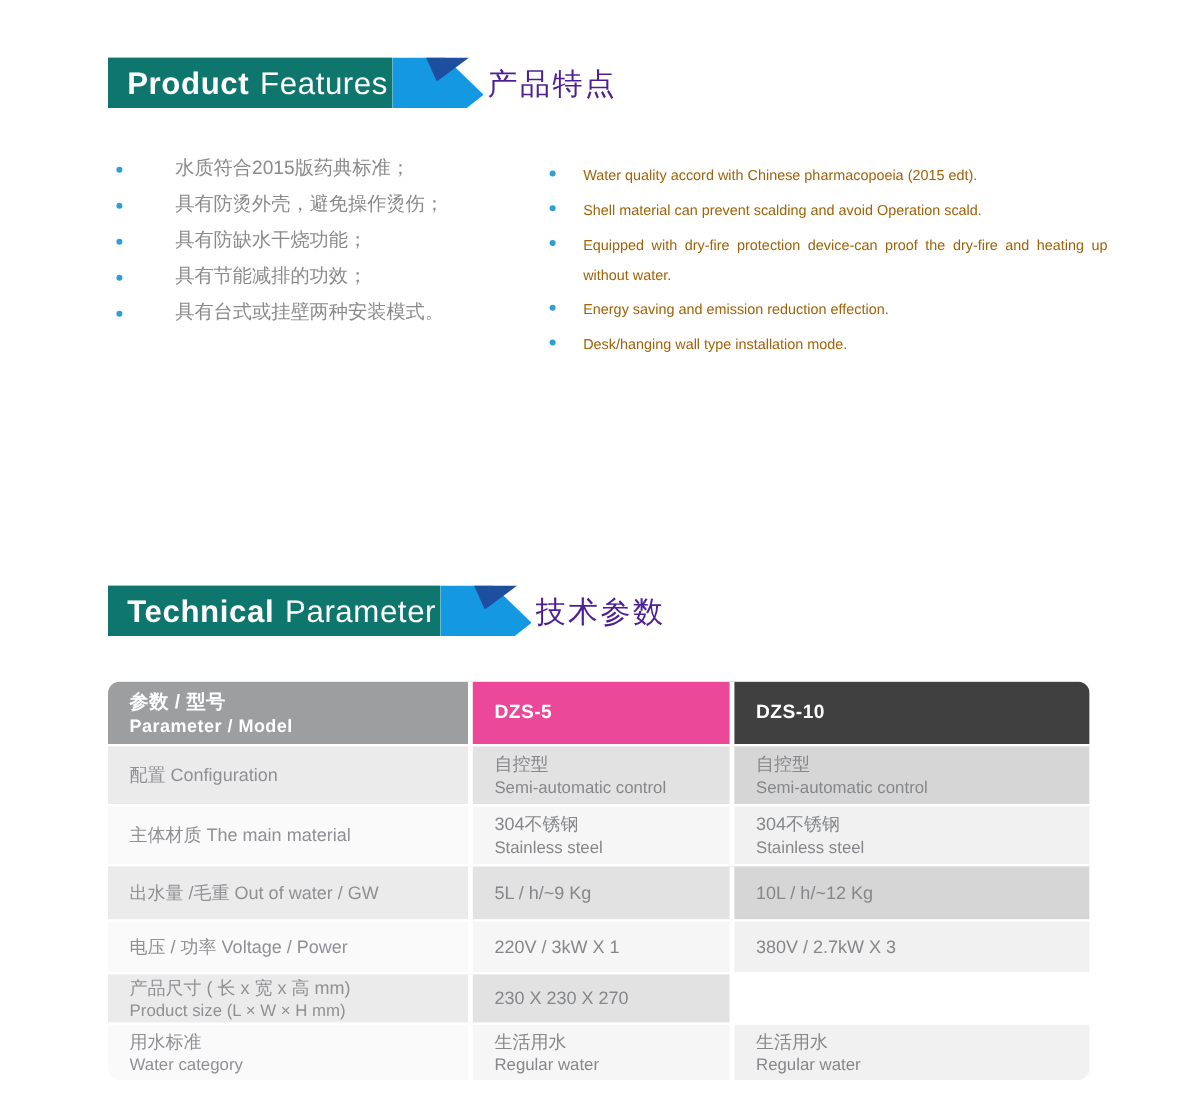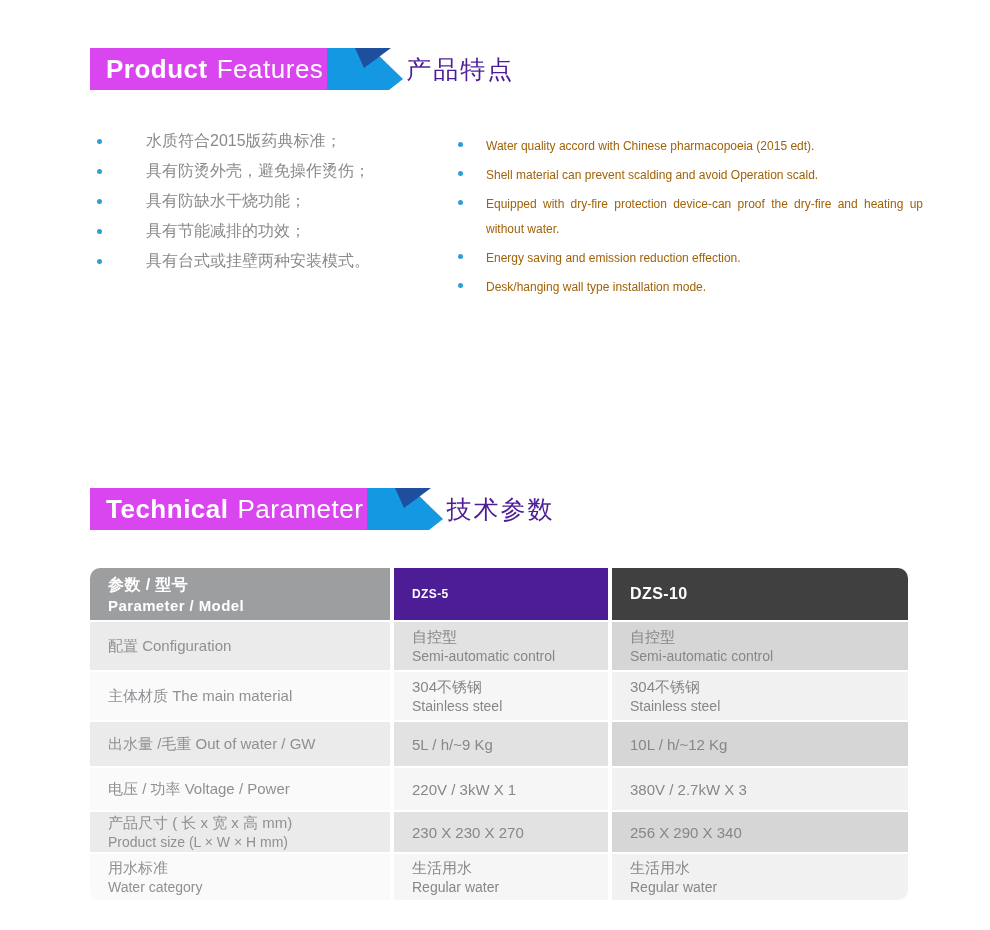--- a/index.html
+++ b/index.html
@@ -5,21 +5,21 @@
   * { margin:0; padding:0; box-sizing:border-box; }
   html,body { width:990px; height:930px; background:#ffffff;
     font-family:"Liberation Sans", sans-serif; }
   body { position:relative; overflow:hidden; }
 
   
   .banner-row { position:absolute; left:90px; display:flex; align-items:center; }
   .banner-row.features { top:48px; }
   .banner-row.technical { top:488px; }
   .band-wrap { display:flex; align-items:stretch; height:42px; }
-  .band { background:#d946ef; color:#ffffff; display:flex; align-items:center;
+  .band { background:#0f766e; color:#ffffff; display:flex; align-items:center;
           padding:0 4px 0 16px; white-space:nowrap; }
   .band .t-bold { font-weight:700; font-size:26px; letter-spacing:0.5px; }
   .band .t-reg  { font-weight:400; font-size:26px; margin-left:9px; letter-spacing:0.5px; }
   .ribbon-end { display:block; height:42px; width:76px; }
   .banner-zh { color:#4c1d95; font-size:25px; font-weight:500; margin-left:3px;
                letter-spacing:2px; white-space:nowrap; }
 
   
   .list { position:absolute; list-style:none; }
   .list-zh { left:90px; top:130px; width:352px; }
@@ -37,22 +37,22 @@
 
   
   .spec-table { position:absolute; left:90px; top:568px; width:818px;
                 border-radius:10px; overflow:hidden; }
   .thead { display:flex; height:52px; }
   .thead .cell { display:flex; flex-direction:column; justify-content:center;
                  padding-left:18px; color:#ffffff; }
   .th-param { width:300px; background:#9c9ea0; }
   .th-param .h1 { font-size:16px; font-weight:700; letter-spacing:0.4px; }
   .th-param .h2 { font-size:15px; font-weight:700; letter-spacing:0.4px; margin-top:1px; }
-  .th-dzs5  { width:218px; background:#4c1d95; border-left:4px solid #ffffff;
-              font-size:12px; font-weight:700; letter-spacing:0.4px; }
+  .th-dzs5  { width:218px; background:#ec4899; border-left:4px solid #ffffff;
+              font-size:16px; font-weight:700; letter-spacing:0.4px; }
   .th-dzs10 { width:300px; background:#404040; border-left:4px solid #ffffff;
               font-size:16px; font-weight:700; letter-spacing:0.4px; }
 
   .trow { display:flex; border-top:2px solid #ffffff; }
   .trow .cell { display:flex; flex-direction:column; justify-content:center;
                 padding:5px 0 5px 18px; }
   .c-label { width:300px; }
   .c-dzs5  { width:218px; border-left:4px solid #ffffff; }
   .c-dzs10 { width:300px; border-left:4px solid #ffffff; }
   .trow:nth-of-type(odd)  .c-label { background:#ebebeb; }
@@ -233,24 +233,20 @@
 
       <div class="trow">
         <div class="cell c-label">
           <span class="l1">产品尺寸 ( 长 x 宽 x 高 mm)</span>
           <span class="l2">Product size (L × W × H mm)</span>
         </div>
         <div class="cell c-dzs5">
           <span class="l1">230 X 230 X 270</span>
 
         </div>
-        <div class="cell c-dzs10">
-          <span class="l1">256 X 290 X 340</span>
-
-        </div>
       </div>
 
       <div class="trow">
         <div class="cell c-label">
           <span class="l1">用水标准</span>
           <span class="l2">Water category</span>
         </div>
         <div class="cell c-dzs5">
           <span class="l1">生活用水</span>
           <span class="l2">Regular water</span>

